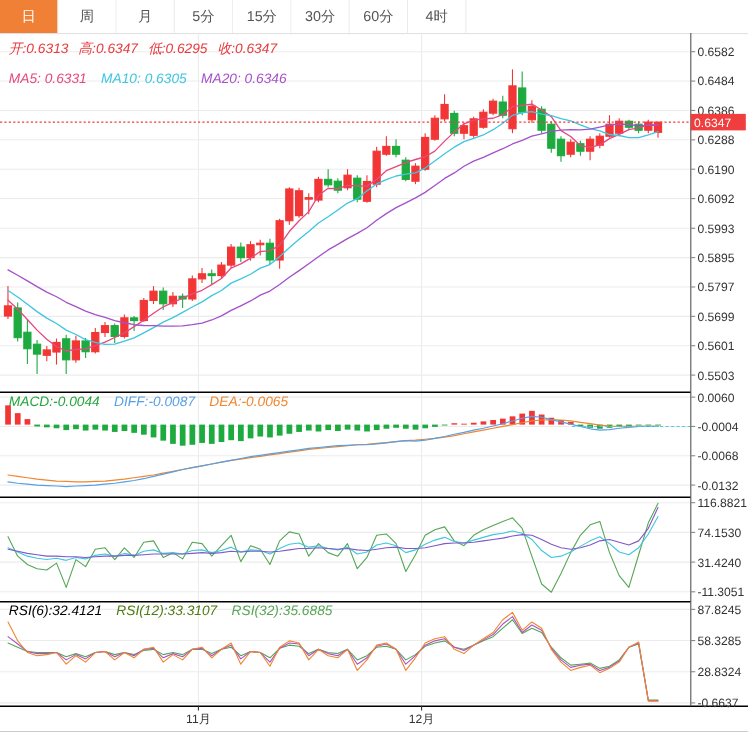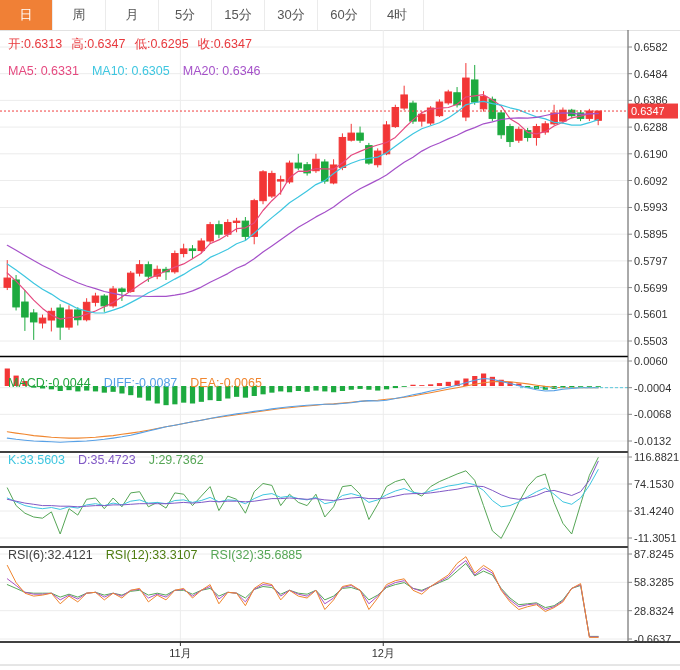--- a/index.html
+++ b/index.html
@@ -3,32 +3,32 @@
 <meta charset="utf-8">
 <style>
   html,body{margin:0;padding:0;background:#fff;}
   .app{position:relative;width:680px;height:670px;background:#fff;overflow:hidden;
        font-family:"Liberation Sans","DejaVu Sans",sans-serif;}
   .tabbar{position:absolute;top:0;left:0;width:680px;height:30px;display:flex;
           border-bottom:1px solid #e2e2e2;background:#fff;}
   .tab{width:52px;height:30px;line-height:30px;text-align:center;font-size:13px;color:#555;
        border-right:1px solid #ebebeb;cursor:pointer;background:#fff;}
   .tab.active{background:#f08036;color:#fff;}
-  .hdr{position:absolute;left:8px;font-size:12.5px;white-space:nowrap;z-index:5;letter-spacing:0;}
+  .hdr{position:absolute;left:8px;font-size:12.5px;white-space:nowrap;z-index:5;letter-spacing:0;font-style:italic;}
   .hdr span{margin-right:13px;}
   #hdr-ohlc{top:36px;color:#e8393d;}
   #hdr-ohlc span{margin-right:9px;}
   #hdr-ma{top:64px;}
-  #hdr-macd{top:376px;}
+  #hdr-macd{top:358px;}
   #hdr-kdj{top:453px;}
   #hdr-rsi{top:548px;}
   .c-ma5{color:#e5497f}.c-ma10{color:#3ec6e0}.c-ma20{color:#a551c9}
   .c-macd{color:#23a53d}.c-diff{color:#57a0e6}.c-dea{color:#f0862f}
   .c-k{color:#3ec6e0}.c-d{color:#8159c6}.c-j{color:#56a656}
-  .c-rsi6{color:#404040}.c-rsi12{color:#4d7c0f}.c-rsi24{color:#56a656}
+  .c-rsi6{color:#000000}.c-rsi12{color:#4d7c0f}.c-rsi24{color:#56a656}
   #chart{position:absolute;top:30px;left:0;}
 </style>
 </head>
 <body>
 
 <div class="app">
   <div class="tabbar" id="tabbar">
       <div class="tab active">日</div>
       <div class="tab">周</div>
       <div class="tab">月</div>
@@ -40,23 +40,20 @@
     </div>
 
   <div class="hdr" id="hdr-ohlc">
     <span>开:0.6313</span><span>高:0.6347</span><span>低:0.6295</span><span>收:0.6347</span>
   </div>
   <div class="hdr" id="hdr-ma">
     <span class="c-ma5">MA5: 0.6331</span><span class="c-ma10">MA10: 0.6305</span><span class="c-ma20">MA20: 0.6346</span>
   </div>
   <div class="hdr" id="hdr-macd">
     <span class="c-macd">MACD:-0.0044</span><span class="c-diff">DIFF:-0.0087</span><span class="c-dea">DEA:-0.0065</span>
-  </div>
-  <div class="hdr" id="hdr-kdj">
-    <span class="c-k">K:33.5603</span><span class="c-d">D:35.4723</span><span class="c-j">J:29.7362</span>
   </div>
   <div class="hdr" id="hdr-rsi">
     <span class="c-rsi6">RSI(6):32.4121</span><span class="c-rsi12">RSI(12):33.3107</span><span class="c-rsi24">RSI(32):35.6885</span>
   </div>
 
   <svg id="chart" width="680" height="640">
       <g>
         <line x1="0" y1="17" x2="628" y2="17" stroke="#ececec"></line>
         <line x1="0" y1="43.70255000000009" x2="628" y2="43.70255000000009" stroke="#ececec"></line>
         <line x1="0" y1="70.40510000000017" x2="628" y2="70.40510000000017" stroke="#ececec"></line>

